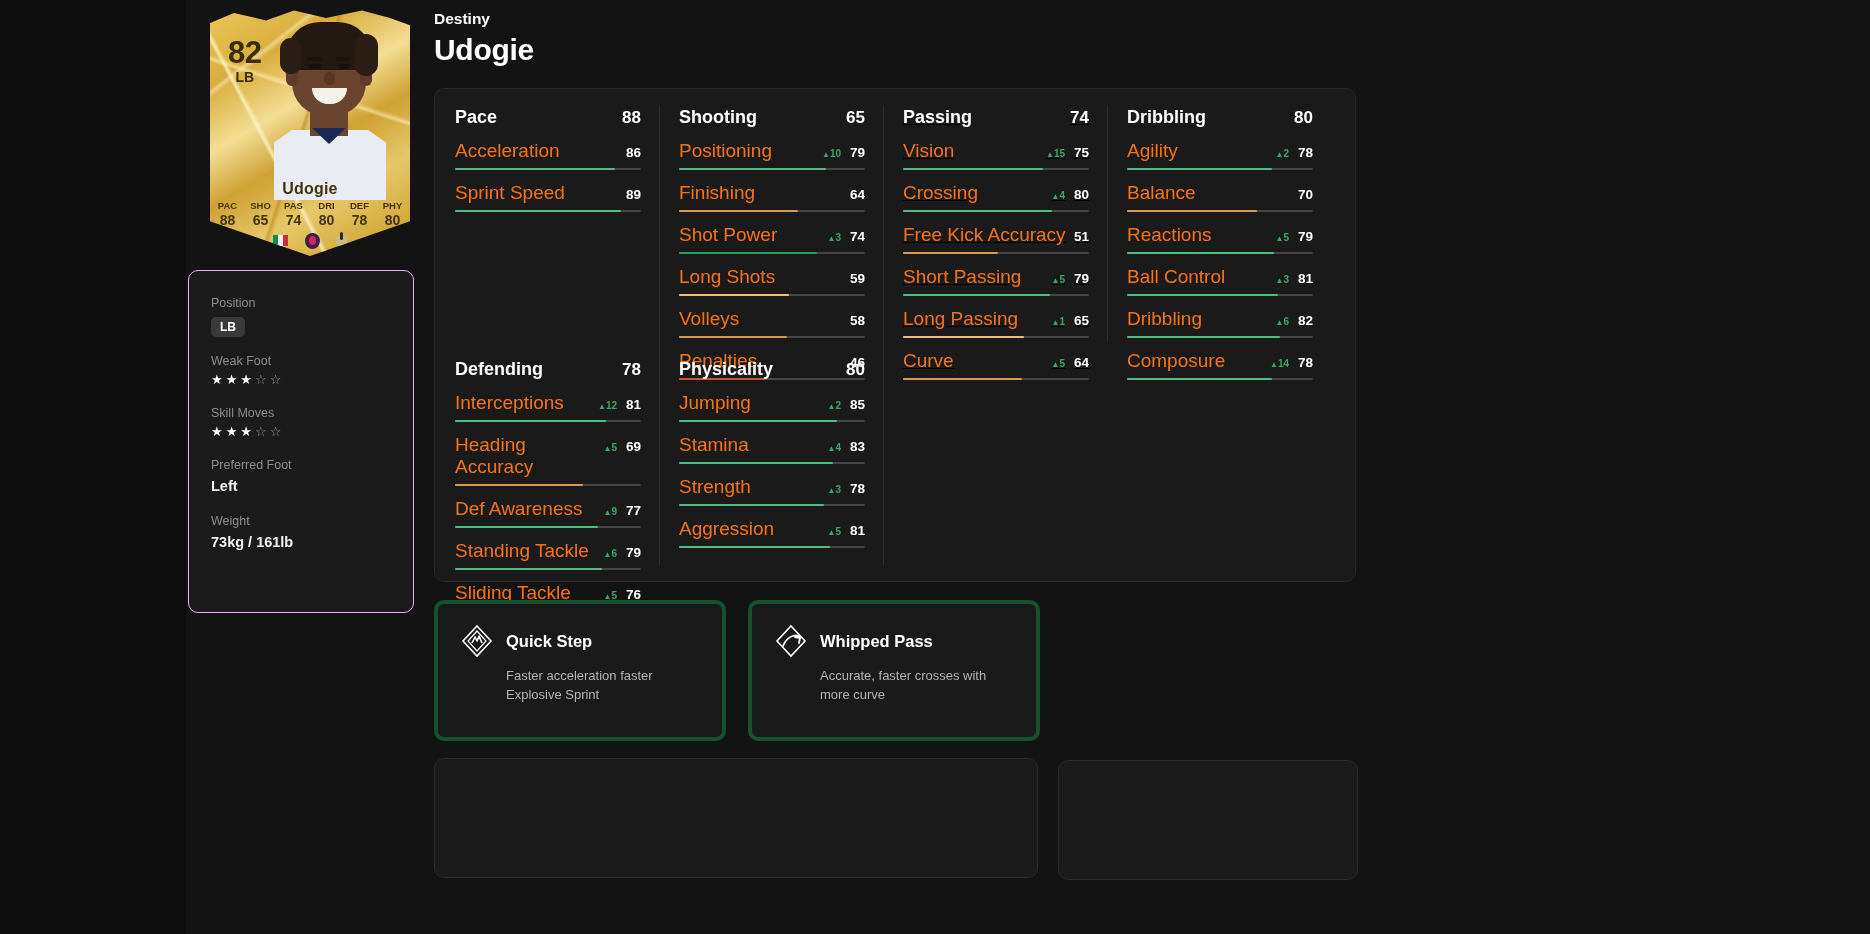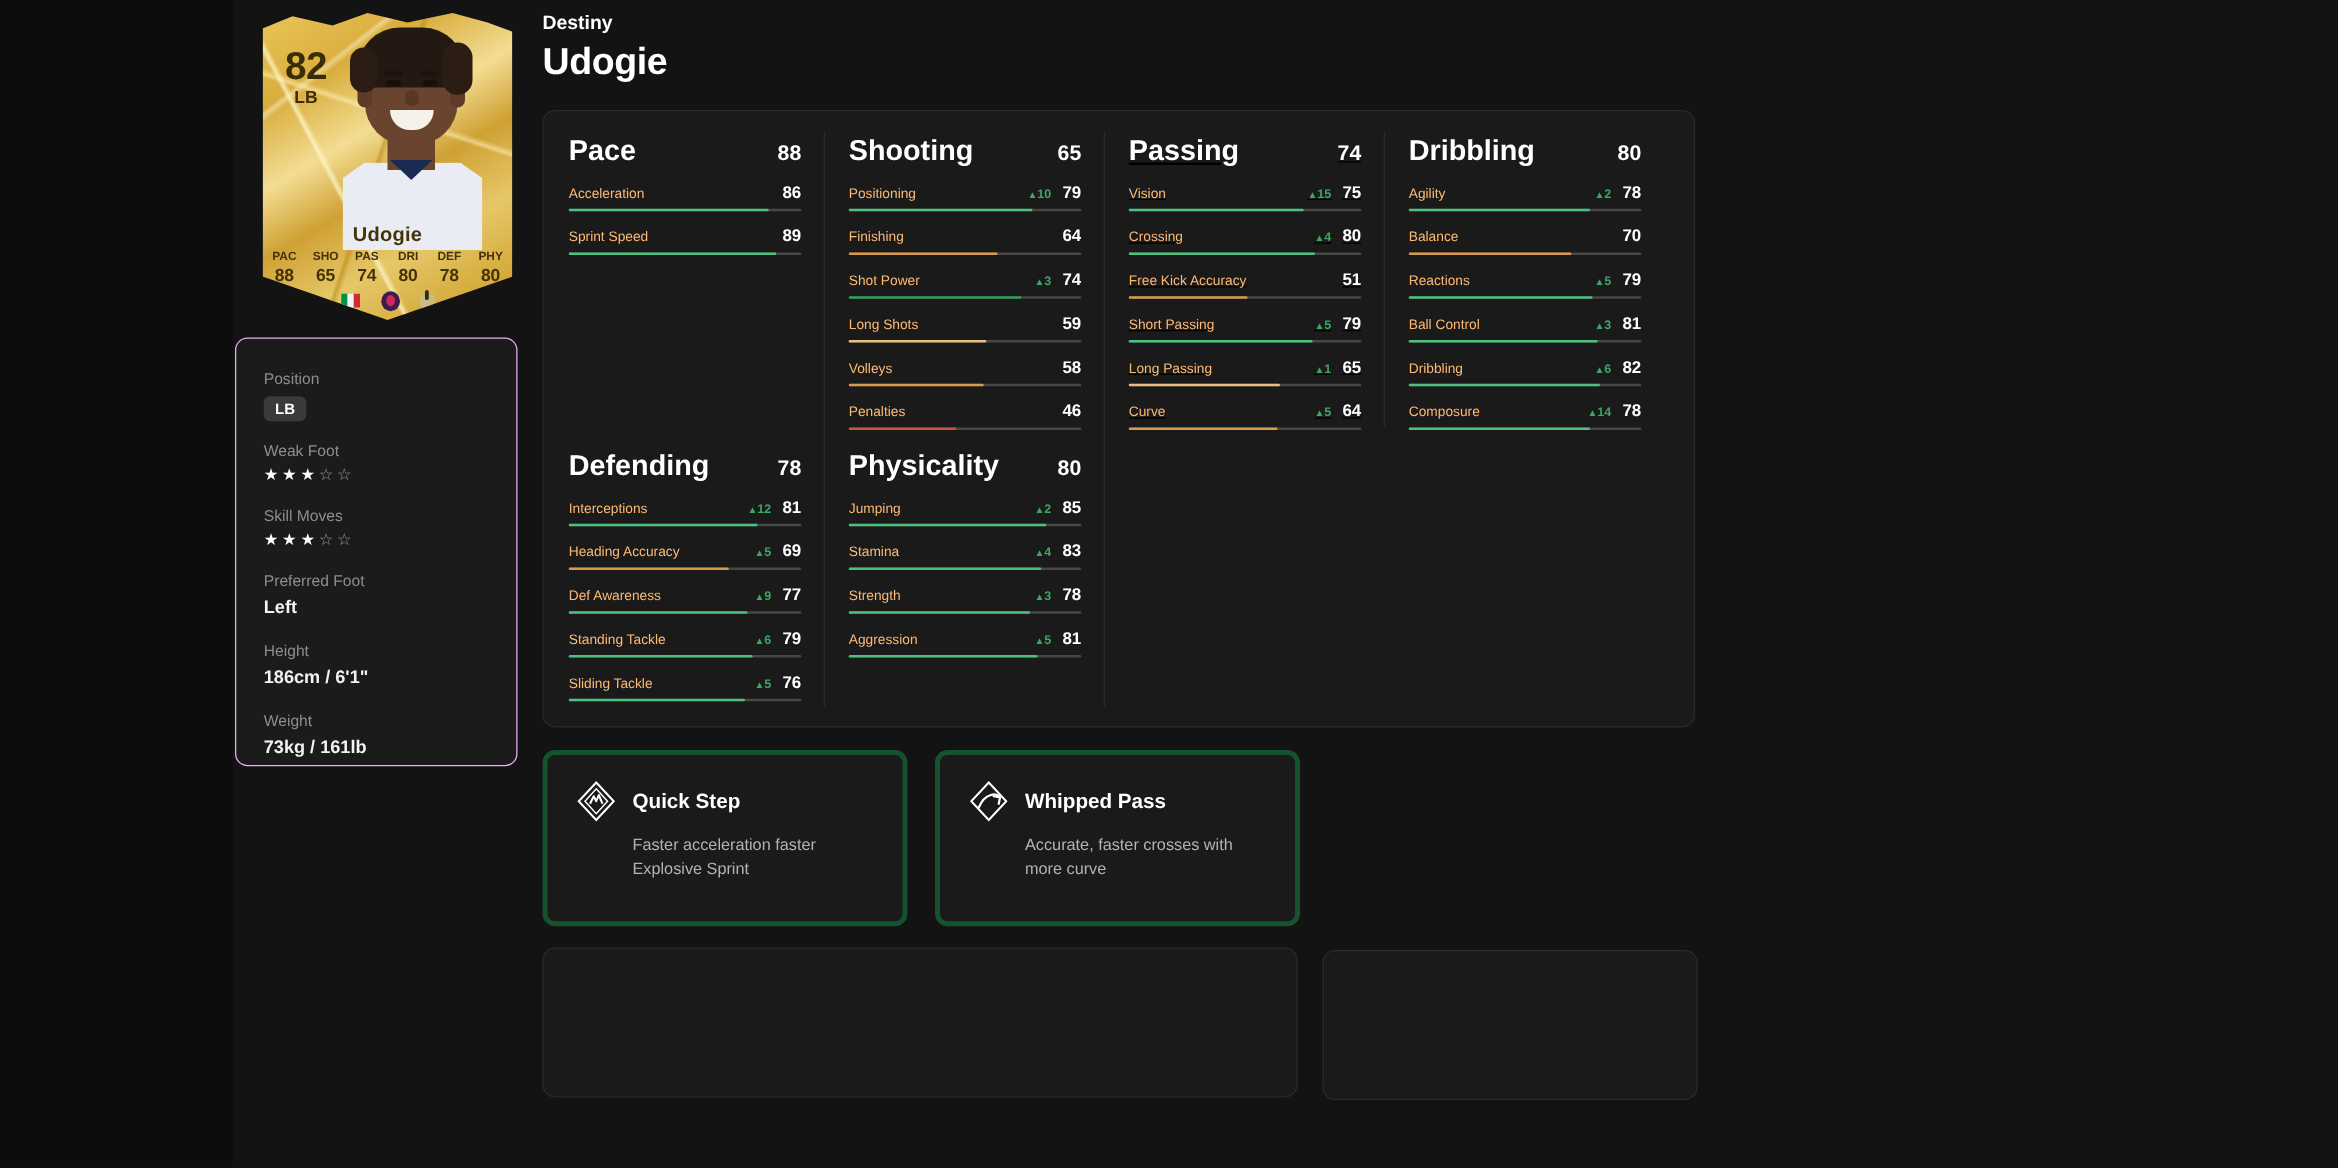--- a/index.html
+++ b/index.html
@@ -86,25 +86,25 @@
   .stars { font-size:13px; letter-spacing:3px; line-height:18px; color:#ffffff; }
   .stars .off { color:#9b9b9b; }
 
   
   .stats-panel {
     position:absolute; left:434px; top:88px; width:922px; height:494px;
     background:#1a1a1a; border:1px solid #2a2a2a; border-radius:10px;
   }
   .stat-col { position:absolute; }
   .col-head { display:flex; justify-content:space-between; align-items:baseline; }
-  .col-title { font-size:23px; font-weight:700; color:#ffffff; }
+  .col-title { font-size:18px; font-weight:700; color:#ffffff; }
   .col-total { font-size:17px; font-weight:700; color:#ffffff; }
   .srow { margin-top:12px; position:relative; }
   .srow-top { display:flex; align-items:baseline; justify-content:space-between; }
-  .sname { font-size:11px; color:#fdba74; }
+  .sname { font-size:19px; color:#f97316; }
   .sright { display:flex; align-items:baseline; gap:4px; }
   .sdelta { font-size:10px; font-weight:700; color:#3aa860; }
   .sdelta .arrow { font-size:8px; }
   .sval { font-size:13.5px; font-weight:700; color:#ffffff; min-width:20px; text-align:right; }
   .sbar { position:relative; height:2px; background:#474747; margin-top:6px; border-radius:1px; }
   .sbar i { position:absolute; left:0; top:0; height:2px; border-radius:1px; display:block; }
   .divider { position:absolute; top:16px; bottom:16px; width:1px; background:#2c2c2c; }
 
   
   .ps-card { position:absolute; background:#1a1a1a; border:4px solid #14532d; border-radius:10px;
@@ -199,24 +199,20 @@
     </div>
     <div class="info-row">
       <div class="info-label">Skill Moves</div>
       <div class="stars" id="skill-moves-stars"><span>★</span><span>★</span><span>★</span><span class="off">☆</span><span class="off">☆</span></div>
     </div>
     <div class="info-row">
       <div class="info-label">Preferred Foot</div>
       <div class="info-value">Left</div>
     </div>
     <div class="info-row">
-      <div class="info-label">Height</div>
-      <div class="info-value">186cm / 6'1"</div>
-    </div>
-    <div class="info-row">
       <div class="info-label">Weight</div>
       <div class="info-value">73kg / 161lb</div>
     </div>
   </div>
 
   <div style="position:absolute;left:434px;top:8px;">
     <div style="font-size:15.5px;font-weight:700;color:#ffffff;line-height:22px;">Destiny</div>
     <div style="font-size:30px;font-weight:700;color:#ffffff;line-height:40px;letter-spacing:-.3px;">Udogie</div>
   </div>
 

